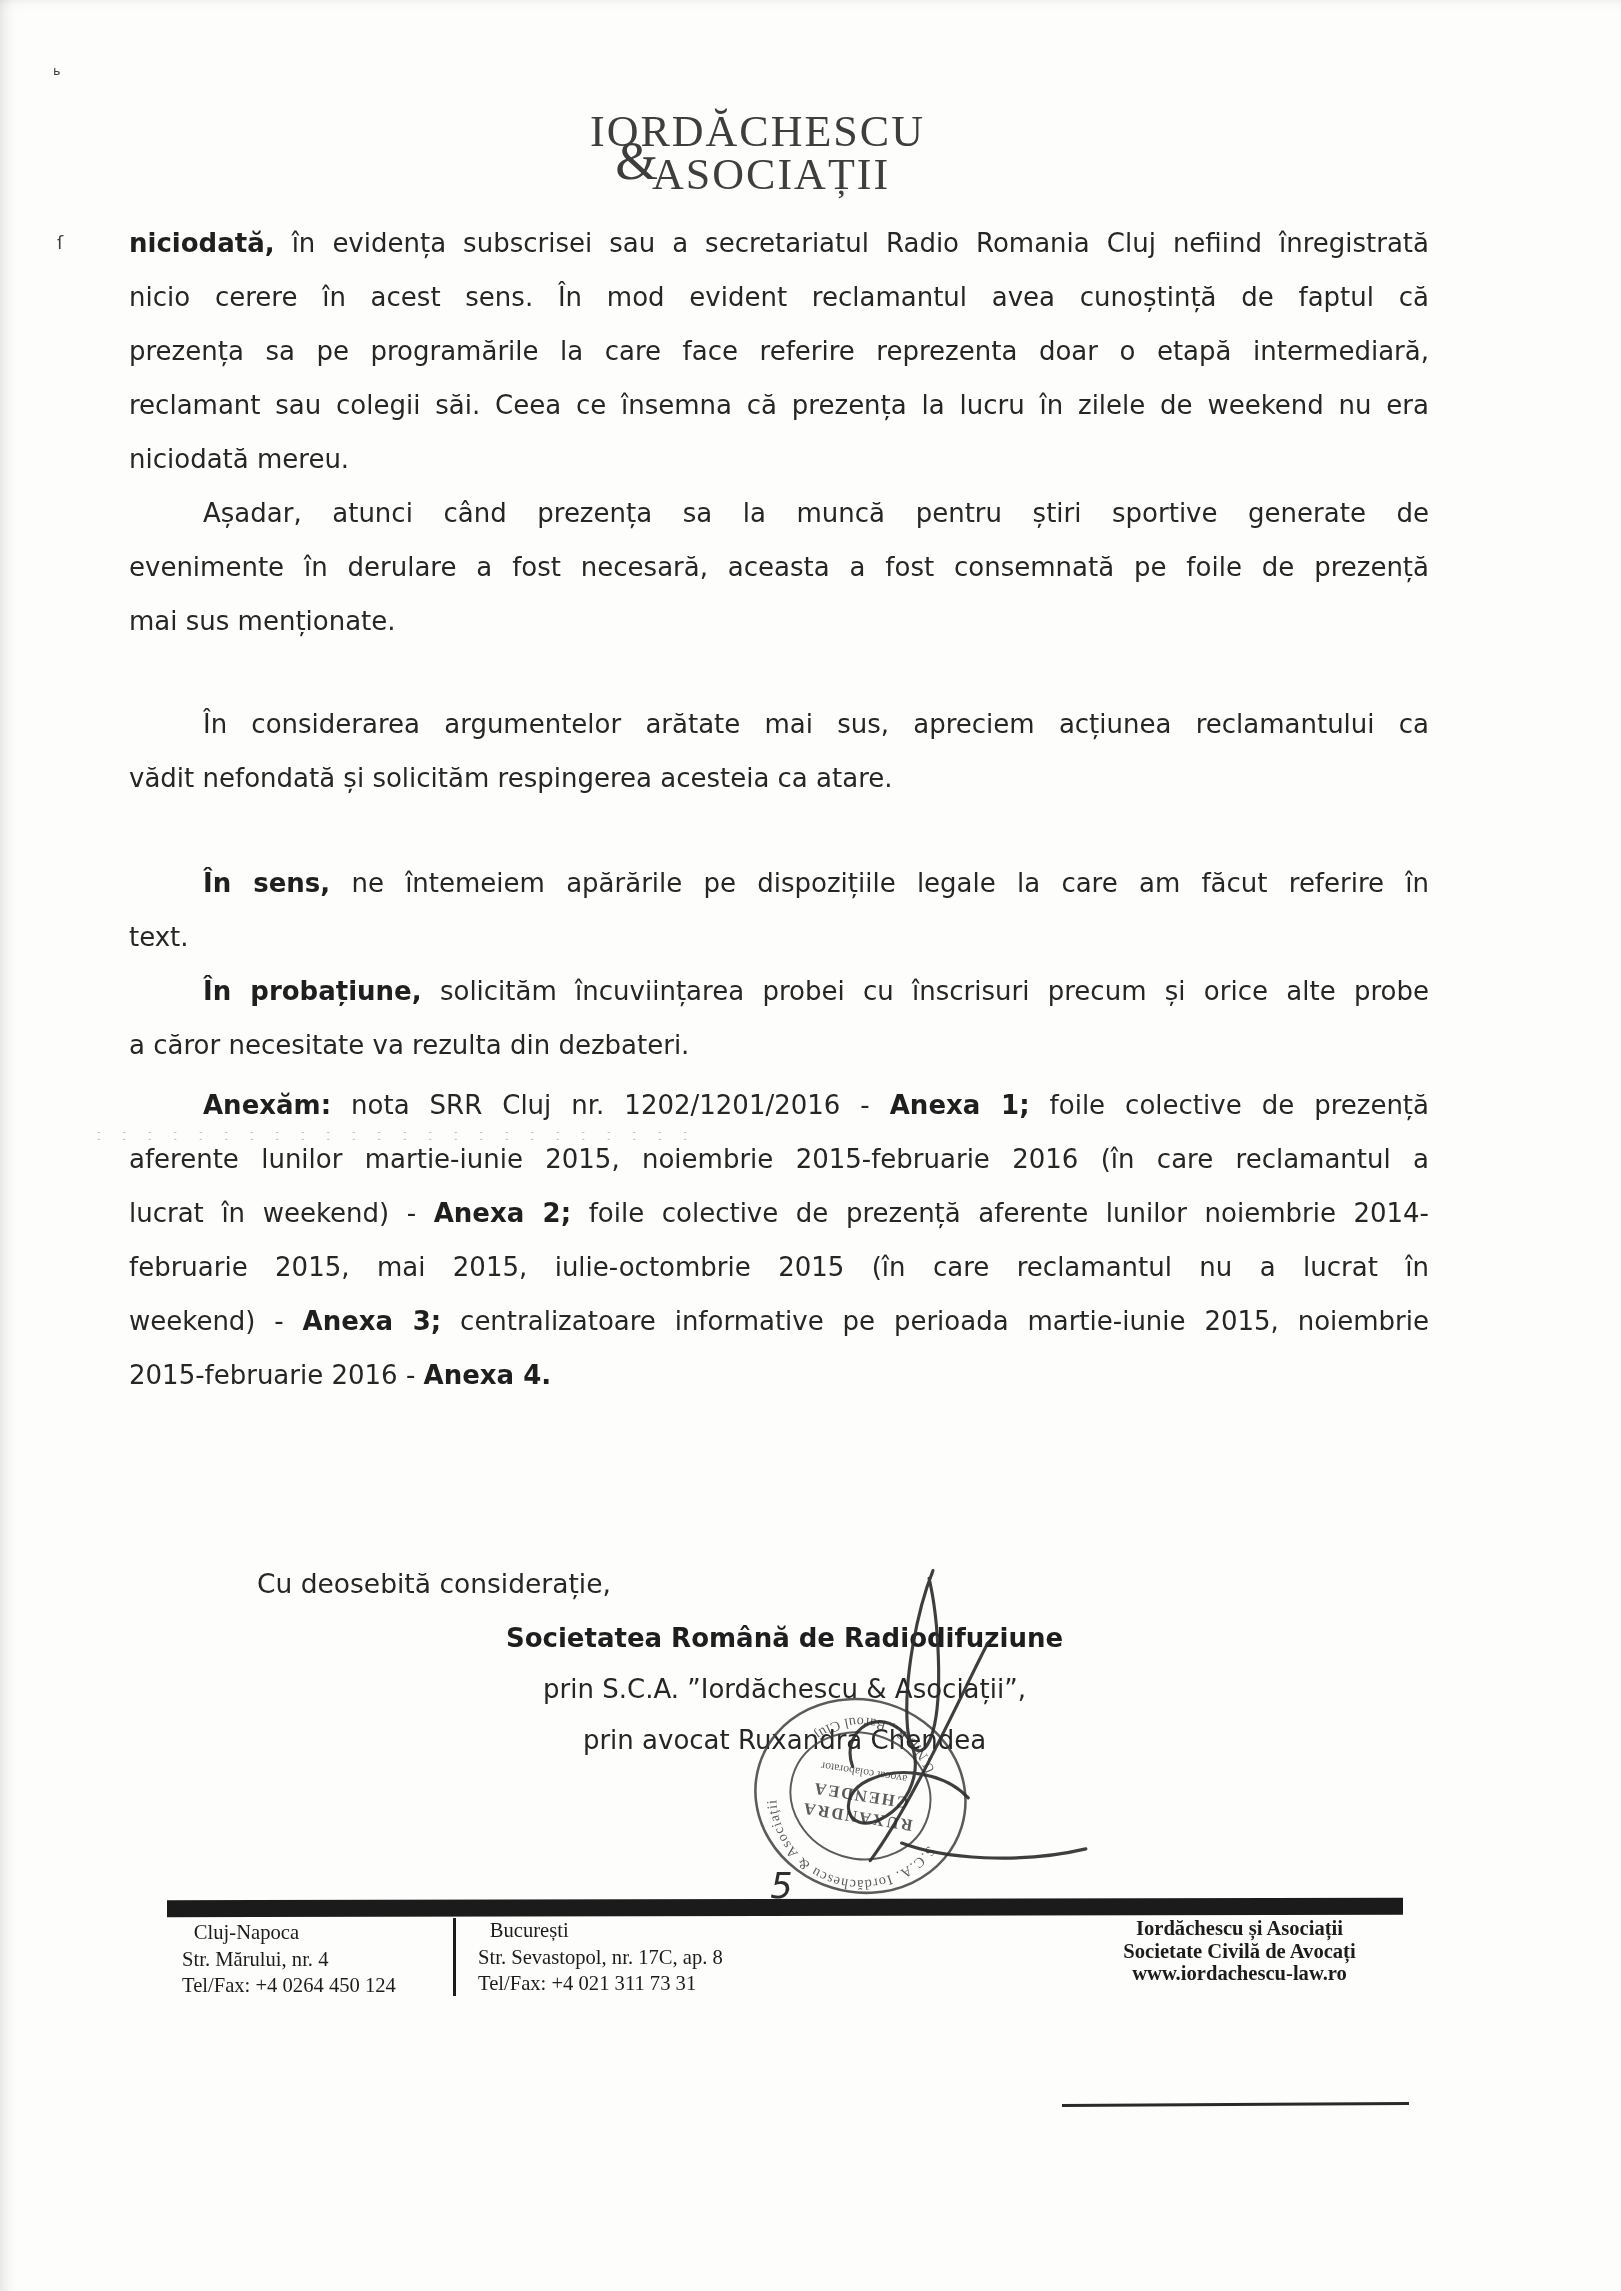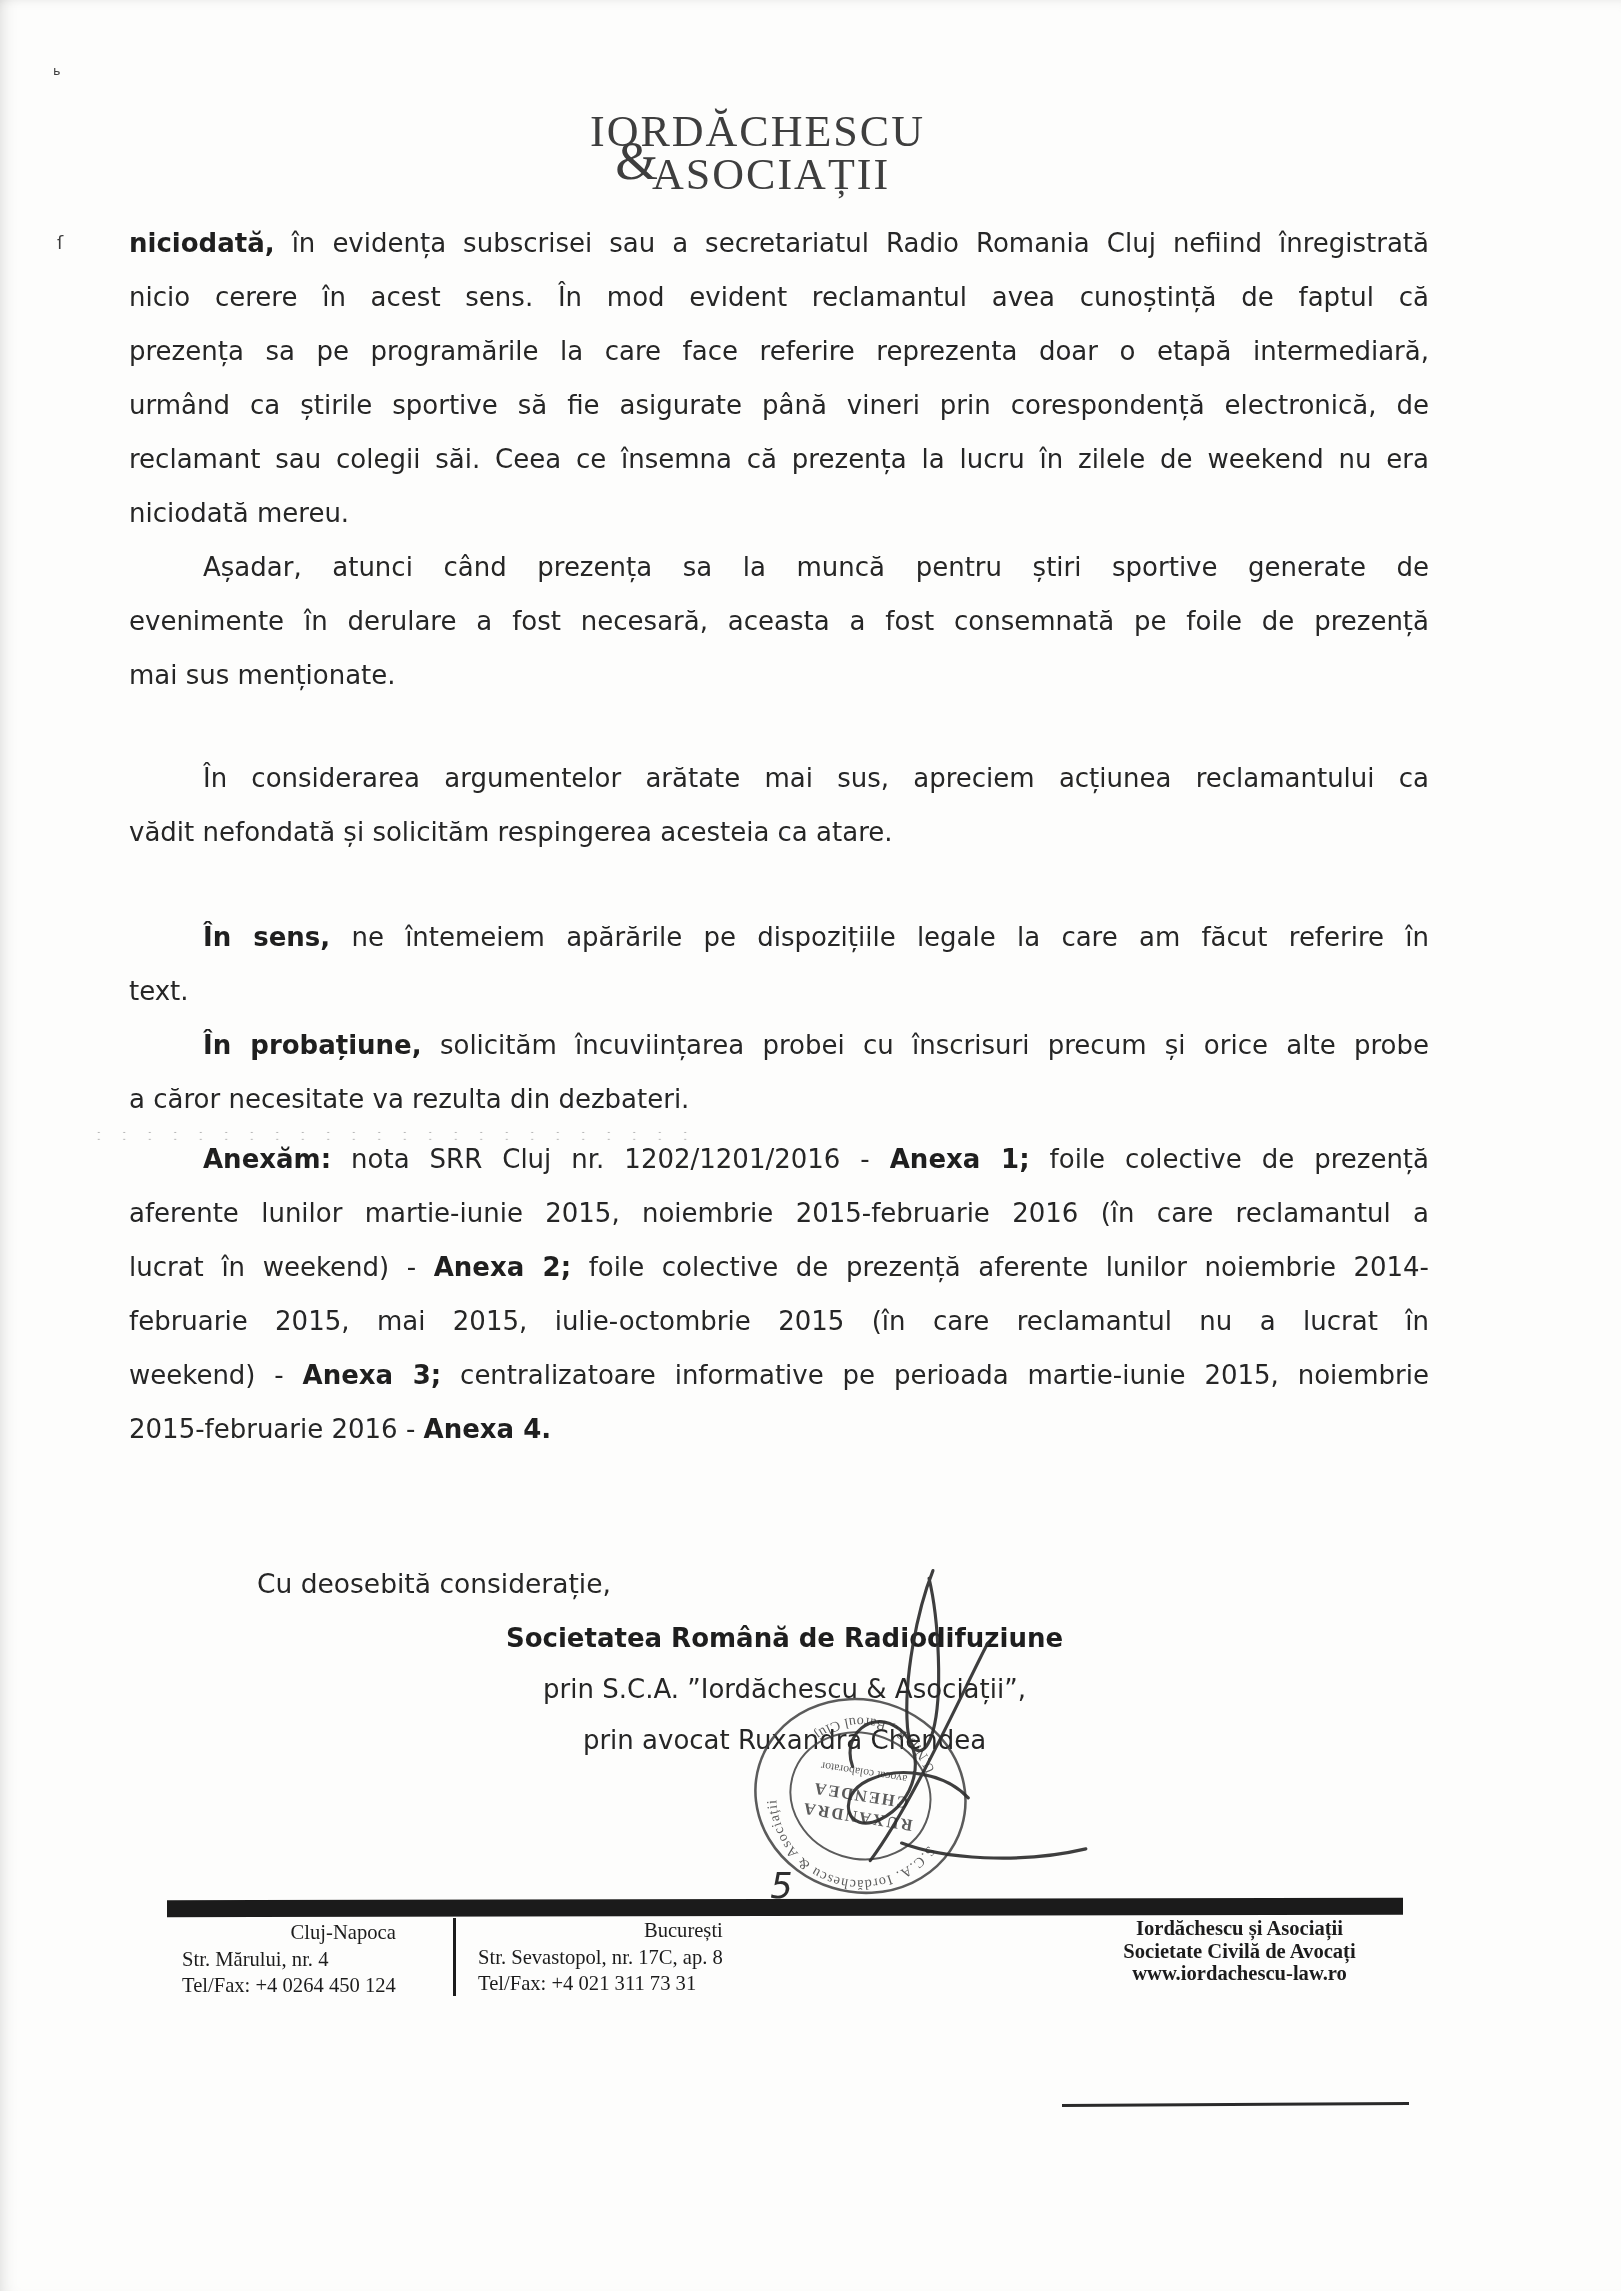--- a/index.html
+++ b/index.html
@@ -31,21 +31,21 @@
   .salutation{position:absolute;left:257px;top:1568px;font-size:26.5px;color:#262626;}
   .sign-block{position:absolute;left:461px;top:1613px;width:647px;text-align:center;}
   .sign-line{height:51px;line-height:51px;font-size:26px;color:#262626;}
   .sign-line.b{font-weight:700;color:#1e1e1e;}
   .stamp-wrap{position:absolute;left:725px;top:1549px;width:412px;height:392px;}
   
   .bar{position:absolute;left:167px;top:1899px;width:1236px;height:16.7px;background:#1b1b1b;transform:rotate(-0.12deg);}
   .f-col{position:absolute;font-family:"Liberation Serif","DejaVu Serif",serif;font-size:20.6px;line-height:26.5px;color:#1c1c1c;}
   .f-col1{left:182px;top:1919px;}
   .f-col2{left:478px;top:1917px;}
-  .f-city{padding-left:11.8px;text-align:right;}
+  .f-city{padding-left:11.8px;}
   .f-div{position:absolute;left:453px;top:1918px;width:2.9px;height:78px;background:#1c1c1c;}
   .f-col3{left:1078px;top:1917px;width:323px;text-align:center;font-weight:700;line-height:22.5px;}
   .thin-line{position:absolute;left:1062px;top:2103px;width:347px;height:2.9px;background:#2a2a2a;transform:rotate(-0.3deg);}
   
   .speckle-row{
     position:absolute;left:86px;top:1129px;width:608px;height:13.7px;opacity:.55;
     background-image:radial-gradient(#7b7b7b 1px,transparent 1.5px);
     background-size:25.5px 6.9px;
   }
   .speck{position:absolute;color:#3c3c3c;font-size:12.7px;}
@@ -62,21 +62,20 @@
 
   <header class="logo">
     <div class="logo-l1">IORDĂCHESCU</div>
     <div class="logo-l2"><span class="amp">&amp;</span><span>ASOCIAȚII</span></div>
   </header>
 
   <main class="body-text" id="body-text">
       <div class="bline"><b>niciodată,</b><span> în evidența subscrisei sau a secretariatul Radio Romania Cluj nefiind înregistrată</span></div>
       <div class="bline"><span>nicio cerere în acest sens. În mod evident reclamantul avea cunoștință de faptul că</span></div>
       <div class="bline"><span>prezența sa pe programările la care face referire reprezenta doar o etapă intermediară,</span></div>
-      <div class="bline"><span>urmând ca știrile sportive să fie asigurate până vineri prin corespondență electronică, de</span></div>
       <div class="bline"><span>reclamant sau colegii săi. Ceea ce însemna că prezența la lucru în zilele de weekend nu era</span></div>
       <div class="bline last"><span>niciodată mereu.</span></div>
       <div class="bline ind"><span>Așadar, atunci când prezența sa la muncă pentru știri sportive generate de</span></div>
       <div class="bline"><span>evenimente în derulare a fost necesară, aceasta a fost consemnată pe foile de prezență</span></div>
       <div class="bline last"><span>mai sus menționate.</span></div>
       <div class="bline ind" style="margin-top: 49px;"><span>În considerarea argumentelor arătate mai sus, apreciem acțiunea reclamantului ca</span></div>
       <div class="bline last"><span>vădit nefondată și solicităm respingerea acesteia ca atare.</span></div>
       <div class="bline ind" style="margin-top: 51px;"><b>În sens,</b><span> ne întemeiem apărările pe dispozițiile legale la care am făcut referire în</span></div>
       <div class="bline last"><span>text.</span></div>
       <div class="bline ind"><b>În probațiune,</b><span> solicităm încuviințarea probei cu înscrisuri precum și orice alte probe</span></div>

